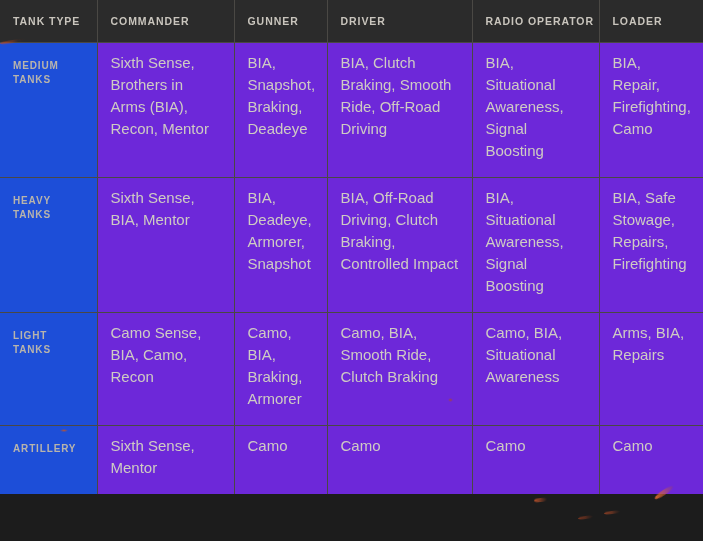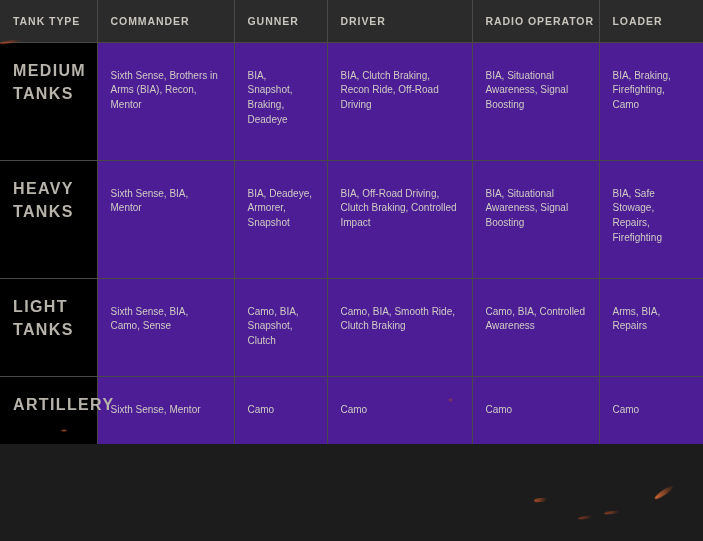--- a/index.html
+++ b/index.html
@@ -58,37 +58,37 @@
   tbody td {
     vertical-align: top;
     border-right: 1px solid #4a4844;
     border-bottom: 1px solid #4a4844;
     box-sizing: border-box;
   }
   tbody td:last-child { border-right: none; }
   tbody tr:last-child td { border-bottom: none; }
 
   td.rowhead {
-    background: #000000;
+    background: #1d4ed8;
     color: #b8b4ac;
-    font-size: 16px;
+    font-size: 10px;
     font-weight: 700;
     letter-spacing: 0.085em;
     text-transform: uppercase;
     line-height: 1.45;
     padding: 16px 10px 16px 13px;
     margin-left: 8px;
   }
 
   td.cell {
-    background: #4c1d95;
+    background: #6d28d9;
     color: #cfcbc3;
-    font-size: 10px;
+    font-size: 15px;
     line-height: 1.47;
-    padding: 26px 13px 15px 13px;
+    padding: 9px 13px 15px 13px;
   }
 
   
   .spark {
     position: absolute;
     pointer-events: none;
     border-radius: 50%;
     filter: blur(0.4px);
   }
   .spark-a {
@@ -155,40 +155,40 @@
         <th>RADIO OPERATOR</th>
         <th>LOADER</th>
       </tr>
     </thead>
     <tbody>
 
       <tr style="height:118px">
         <td class="rowhead">MEDIUM TANKS</td>
         <td class="cell">Sixth Sense, Brothers in Arms (BIA), Recon, Mentor</td>
         <td class="cell">BIA, Snapshot, Braking, Deadeye</td>
-        <td class="cell">BIA, Clutch Braking, Recon Ride, Off-Road Driving</td>
+        <td class="cell">BIA, Clutch Braking, Smooth Ride, Off-Road Driving</td>
         <td class="cell">BIA, Situational Awareness, Signal Boosting</td>
-        <td class="cell">BIA, Braking, Firefighting, Camo</td>
+        <td class="cell">BIA, Repair, Firefighting, Camo</td>
       </tr>
 
       <tr style="height:118px">
         <td class="rowhead">HEAVY TANKS</td>
         <td class="cell">Sixth Sense, BIA, Mentor</td>
         <td class="cell">BIA, Deadeye, Armorer, Snapshot</td>
         <td class="cell">BIA, Off-Road Driving, Clutch Braking, Controlled Impact</td>
         <td class="cell">BIA, Situational Awareness, Signal Boosting</td>
         <td class="cell">BIA, Safe Stowage, Repairs, Firefighting</td>
       </tr>
 
       <tr style="height:98px">
         <td class="rowhead">LIGHT TANKS</td>
-        <td class="cell">Sixth Sense, BIA, Camo, Sense</td>
-        <td class="cell">Camo, BIA, Snapshot, Clutch</td>
+        <td class="cell">Camo Sense, BIA, Camo, Recon</td>
+        <td class="cell">Camo, BIA, Braking, Armorer</td>
         <td class="cell">Camo, BIA, Smooth Ride, Clutch Braking</td>
-        <td class="cell">Camo, BIA, Controlled Awareness</td>
+        <td class="cell">Camo, BIA, Situational Awareness</td>
         <td class="cell">Arms, BIA, Repairs</td>
       </tr>
 
 
       <tr style="height:68px">
         <td class="rowhead">ARTILLERY</td>
         <td class="cell">Sixth Sense, Mentor</td>
         <td class="cell">Camo</td>
         <td class="cell">Camo</td>
         <td class="cell">Camo</td>

